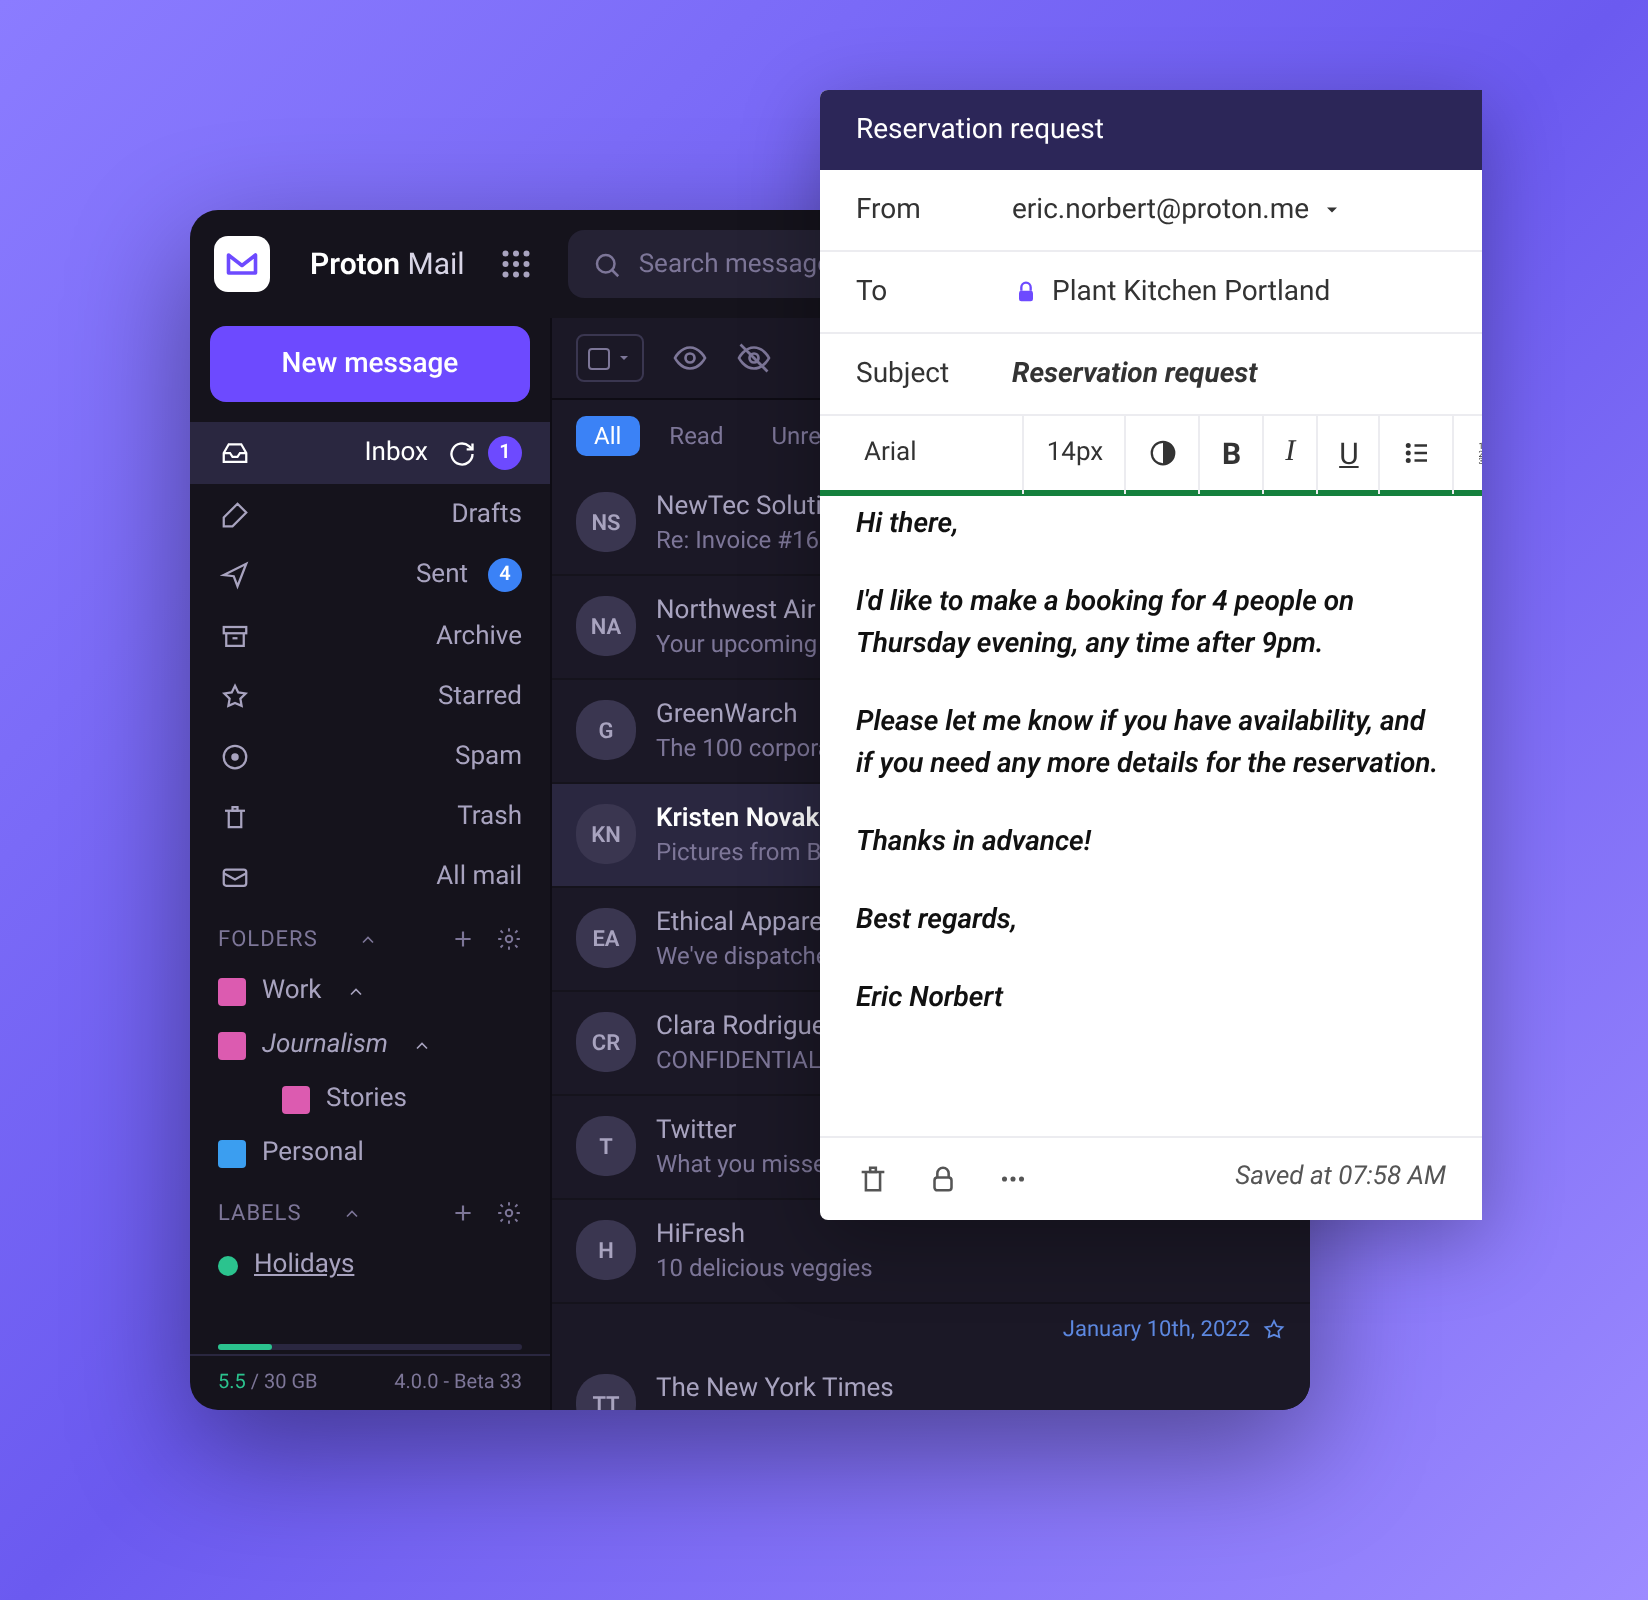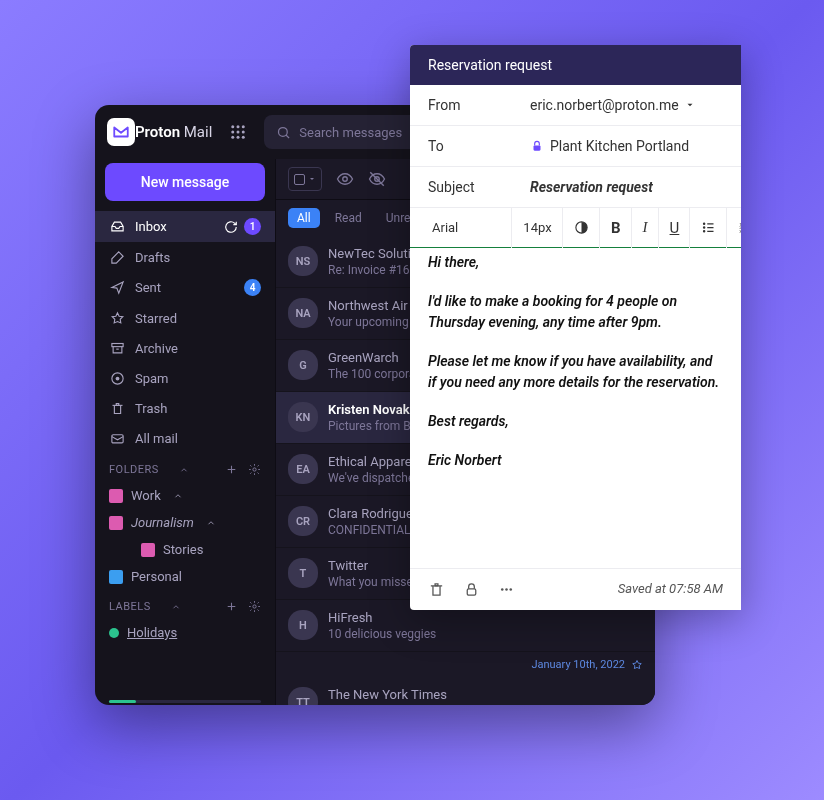--- a/index.html
+++ b/index.html
@@ -1,37 +1,37 @@
 <!DOCTYPE html>
 <html><head>
 <meta charset="utf-8">
 <style>
 * { box-sizing: border-box; margin: 0; padding: 0; font-family: -apple-system, BlinkMacSystemFont, "Segoe UI", Roboto, sans-serif; }
 body { width: 824px; height: 800px; overflow: hidden; background: linear-gradient(135deg, #8b7cff 0%, #6b5af0 50%, #9d8bff 100%); position: relative; }
 
 .app-window { position: absolute; left: 95px; top: 105px; width: 560px; height: 600px; background: #15131c; border-radius: 14px; overflow: hidden; box-shadow: 0 20px 60px rgba(0,0,0,0.4); display: flex; flex-direction: column; }
 
 .topbar { display: flex; align-items: center; padding: 10px 12px; gap: 12px; }
-.logo-box { display: flex; align-items: center; gap: 0; }
+.logo-box { display: flex; align-items: center; gap: 20px; }
 .logo-badge { width: 28px; height: 28px; background: #fff; border-radius: 7px; display: flex; align-items: center; justify-content: center; }
 .logo-badge svg { width: 18px; height: 18px; }
 .brand { color: #fff; font-weight: 600; font-size: 15px; }
 .brand .sub { font-weight: 400; color: #d8d5e6; }
 .gridbtn { width: 28px; height: 28px; display: flex; align-items: center; justify-content: center; color: #a8a3bf; cursor: pointer; }
 .gridbtn svg { width: 18px; height: 18px; }
 .search { flex: 1; background: #252234; border-radius: 8px; height: 34px; display: flex; align-items: center; padding: 0 12px; color: #7d7698; gap: 8px; }
 .search svg { width: 15px; height: 15px; }
 .search input { flex: 1; background: none; border: none; outline: none; color: #cfcbe0; font-size: 13px; }
 .search input::placeholder { color: #7d7698; }
 
 .main-row { flex: 1; display: flex; min-height: 0; }
 
 .sidebar { width: 180px; display: flex; flex-direction: column; font-size: 13px; color: #a8a3bf; }
 .newmsg { margin: 4px 10px 10px 10px; background: #6d4aff; color: #fff; border: none; border-radius: 8px; height: 38px; font-size: 14px; font-weight: 500; cursor: pointer; }
-.navlist { flex: 1; overflow-y: auto; }
+.navlist { flex: 1; overflow-y: auto; text-align: right; }
 .navitem { display: flex; align-items: center; padding: 7px 14px; gap: 10px; cursor: pointer; position: relative; }
 .navitem.active { background: #2a2740; color: #fff; }
 .navitem .icon { width: 16px; height: 16px; flex-shrink: 0; display: flex; align-items: center; justify-content: center; }
 .navitem .icon svg { width: 15px; height: 15px; }
 .navitem .label { flex: 1; }
 .navitem .trail { display: flex; align-items: center; gap: 6px; }
 .refresh-icon { width: 14px; height: 14px; }
 .badge { background: #6d4aff; color: #fff; border-radius: 50%; width: 17px; height: 17px; font-size: 10px; display: flex; align-items: center; justify-content: center; font-weight: 600; }
 .badge.blue { background: #3b82f6; }
 .section-head { display: flex; align-items: center; padding: 10px 14px 6px 14px; font-size: 11px; letter-spacing: 0.5px; color: #7d7698; }
@@ -71,28 +71,28 @@
 .msgtext { flex: 1; min-width: 0; display: flex; flex-direction: column; gap: 2px; }
 .sender { font-size: 13px; color: #a8a3bf; white-space: nowrap; overflow: hidden; text-overflow: ellipsis; }
 .msgrow.selected .sender { color: #fff; font-weight: 600; }
 .msgrow.unread .sender { color: #fff; font-weight: 600; }
 .subj { font-size: 12px; color: #7d7698; white-space: nowrap; overflow: hidden; text-overflow: ellipsis; }
 .msgmeta { display: flex; align-items: center; gap: 6px; padding: 6px 12px; font-size: 11px; color: #5d88e0; }
 .msgmeta svg { width: 12px; height: 12px; }
 
 .compose { position: absolute; left: 410px; top: 45px; width: 331px; height: 565px; background: #fff; border-radius: 4px 0 0 4px; overflow: hidden; box-shadow: 0 10px 40px rgba(0,0,0,0.3); display: flex; flex-direction: column; }
 .compose-head { background: #2c2658; color: #fff; padding: 12px 18px; font-size: 14px; }
-.field-row { display: flex; align-items: center; padding: 12px 18px; border-bottom: 1px solid #ececf0; font-size: 14px; }
+.field-row { display: flex; align-items: center; padding: 12px 18px; border-bottom: 1px solid #ececf0; font-size: 14px; gap: 20px; }
 .field-row .flabel { width: 58px; color: #333; flex-shrink: 0; }
-.field-row .fval { color: #333; display: flex; align-items: center; gap: 6px; margin-left: 44px; }
+.field-row .fval { color: #333; display: flex; align-items: center; gap: 6px; }
 .lock-icon { width: 14px; height: 14px; color: #6d4aff; }
 .dd-icon { width: 10px; height: 10px; fill: #333; }
 .subj-val { font-weight: 700; font-style: italic; }
 
-.editor-toolbar { display: flex; align-items: center; border-bottom: 1px solid #15803d; padding: 0 12px; height: 40px; gap: 1px; }
+.editor-toolbar { display: flex; align-items: center; border-bottom: 3px solid #15803d; padding: 0 12px; height: 40px; gap: 1px; }
 .et-btn { height: 40px; padding: 0 10px; display: flex; align-items: center; justify-content: center; cursor: pointer; color: #333; font-size: 13px; border-right: 1px solid #ececf0; }
 .et-btn.font { min-width: 90px; justify-content: flex-start; }
 .et-btn.size { min-width: 50px; }
 .et-btn svg { width: 15px; height: 15px; }
 .et-btn .b { font-weight: 700; font-size: 15px; }
 .et-btn .i { font-style: italic; font-family: Georgia, serif; font-size: 15px; }
 .et-btn .u { text-decoration: underline; font-size: 15px; }
 
 .editor-body { flex: 1; padding: 14px 18px; font-size: 14px; color: #111; font-style: italic; font-weight: 600; line-height: 1.5; overflow: hidden; }
 .editor-body p { margin-bottom: 18px; }
@@ -177,34 +177,34 @@
               </svg>
             </span>
           <span class="label">Sent</span>
           <span class="trail">
               <span class="badge blue">4</span>
             </span>
         </div>
         <div class="navitem">
           <span class="icon">
               <svg viewBox="0 0 24 24" fill="none" stroke="currentColor" stroke-width="1.8">
-                <path d="M12 3l2.6 5.3 5.9.9-4.2 4.1 1 5.8L12 16.8 6.7 19.1l1-5.8L3.5 9.2l5.9-.9z"></path>
-              </svg>
-            </span>
-          <span class="label">Starred</span>
-        </div>
-        <div class="navitem">
-          <span class="icon">
-              <svg viewBox="0 0 24 24" fill="none" stroke="currentColor" stroke-width="1.8">
                 <rect x="3" y="4" width="18" height="5"></rect>
                 <path d="M5 9v10h14V9"></path>
                 <path d="M10 13h4"></path>
               </svg>
             </span>
           <span class="label">Archive</span>
+        </div>
+        <div class="navitem">
+          <span class="icon">
+              <svg viewBox="0 0 24 24" fill="none" stroke="currentColor" stroke-width="1.8">
+                <path d="M12 3l2.6 5.3 5.9.9-4.2 4.1 1 5.8L12 16.8 6.7 19.1l1-5.8L3.5 9.2l5.9-.9z"></path>
+              </svg>
+            </span>
+          <span class="label">Starred</span>
         </div>
         <div class="navitem">
           <span class="icon">
               <svg viewBox="0 0 24 24" fill="none" stroke="currentColor" stroke-width="1.8">
                 <circle cx="12" cy="12" r="9"></circle>
                 <circle cx="12" cy="12" r="3" fill="currentColor" stroke="none"></circle>
               </svg>
             </span>
           <span class="label">Spam</span>
         </div>
@@ -287,20 +287,24 @@
         </div>
         <div class="labelrow">
           <span class="labeldot fc-green"></span>
           <span>Holidays</span>
         </div>
       </div>
 
       <div class="storage-bar">
           <div class="fill"></div>
         </div>
+      <div class="botbar">
+        <span><span class="storage-hi">5.5</span> <span>/ 30 GB</span></span>
+        <span>4.0.0 - Beta 33</span>
+      </div>
     </div>
 
     <div class="messages">
       <div class="msg-toolbar">
         <div class="selwrap">
           <span class="box"></span>
           <svg viewBox="0 0 24 24">
               <path d="M6 9l6 6 6-6z"></path>
             </svg>
         </div>
@@ -476,20 +480,21 @@
           <line x1="6" y1="4" x2="6" y2="20"></line>
           <path d="M6 4h9l-2 4 2 4H6"></path>
         </svg>
       </div>
   </div>
 
   <div class="editor-body">
     <p style="margin-top:-10px">Hi there,</p>
     <p>I'd like to make a booking for 4 people on Thursday evening, any time after 9pm.</p>
     <p>Please let me know if you have availability, and if you need any more details for the reservation.</p>
+    <p>Thanks in advance!</p>
     <p>Best regards,</p>
     <p>Eric Norbert</p>
   </div>
 
   <div class="compose-foot">
     <span class="foot-icon"><svg viewBox="0 0 24 24" fill="none" stroke="currentColor" stroke-width="1.8">
           <path d="M4 7h16"></path>
           <path d="M7 7v13h10V7"></path>
           <path d="M10 4h4v3h-4z"></path>
         </svg></span>

